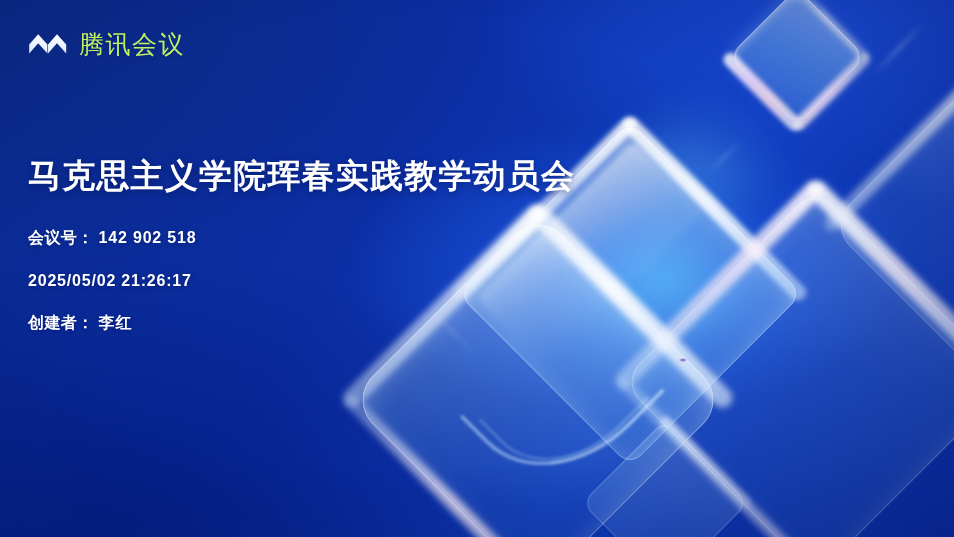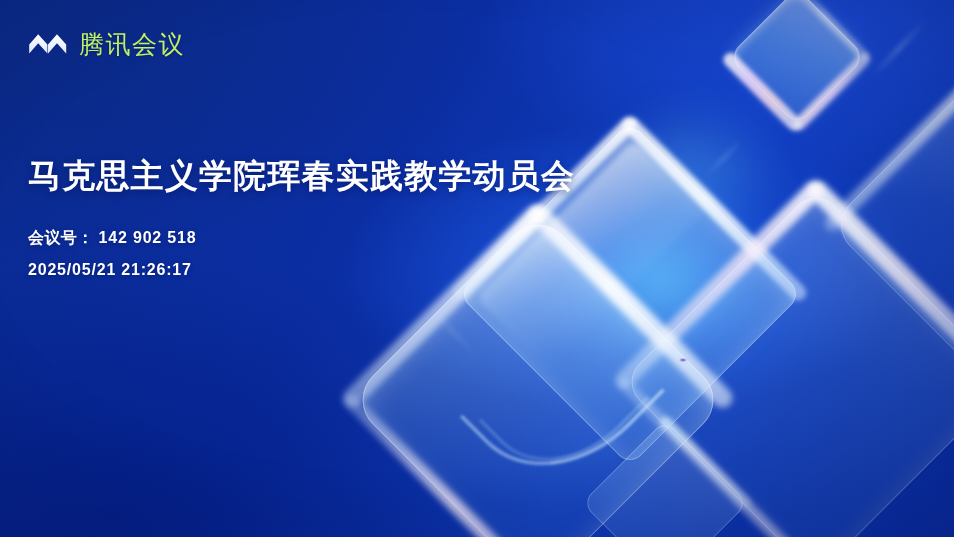--- a/index.html
+++ b/index.html
@@ -292,21 +292,21 @@
     line-height: 1.2;
     white-space: nowrap;
     text-shadow: 0 2px 7px rgba(0,12,70,0.45);
     margin-top: 16px;
   }
   #meeting-meta {
     position: absolute;
     left: 28px; top: 228px;
     display: flex;
     flex-direction: column;
-    gap: 12px;
+    gap: 23px;
   }
   .meta-row {
     display: flex;
     align-items: baseline;
     color: #ffffff;
     font-size: 16px;
     font-weight: bold;
     letter-spacing: 0.4px;
     white-space: nowrap;
     text-shadow: 0 1px 4px rgba(0,12,70,0.40);
@@ -386,17 +386,21 @@
   </div>
 
   <div id="meeting-title">马克思主义学院珲春实践教学动员会</div>
 
   <div id="meeting-meta">
     <div class="meta-row">
       <span class="meta-label">会议号：</span>
       <span class="meta-value">142 902 518</span>
     </div>
     <div class="meta-row">
-      <span class="meta-value">2025/05/21 21:26:17</span>
+      <span class="meta-value">2025/05/02 21:26:17</span>
     </div>
+    <div class="meta-row">
+      <span class="meta-label">创建者：</span>
+      <span class="meta-value">李红</span>
+    </div>
   </div>
 
 </div>
 
 </body></html>

